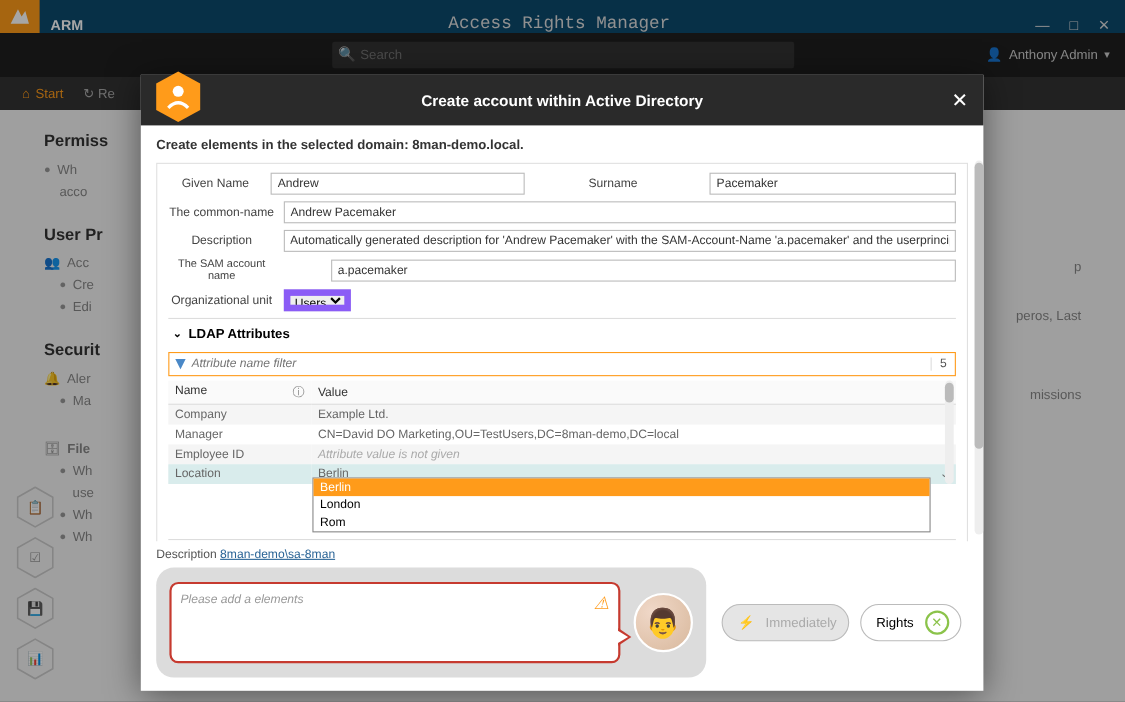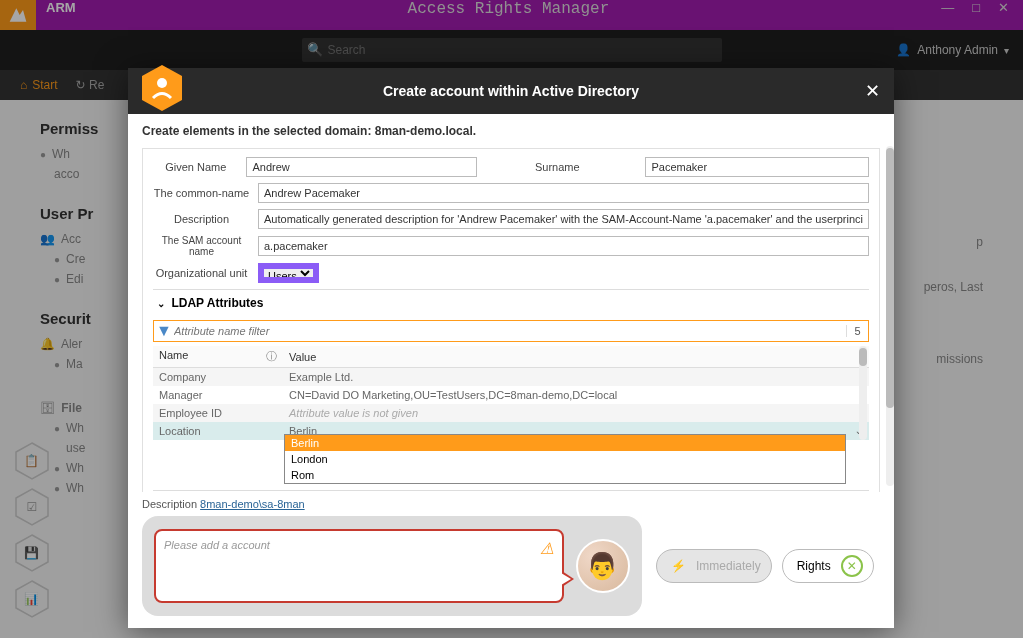--- a/index.html
+++ b/index.html
@@ -1,17 +1,17 @@
 <!DOCTYPE html>
 <html><head>
 <meta charset="utf-8">
 <style>
 * { box-sizing: border-box; margin: 0; padding: 0; font-family: "Segoe UI", Arial, sans-serif; }
 body { width: 1023px; height: 638px; background: #1a1a1a; overflow: hidden; position: relative; }
-.titlebar { height: 30px; background: #a21caf; display: flex; align-items: flex-start; color: #ddd; }
+.titlebar { height: 30px; background: #0c4a6e; display: flex; align-items: flex-end; color: #ddd; }
 .logo-block { width: 36px; height: 30px; background: #ff9b1a; display: flex; align-items: center; justify-content: center; }
 .logo-block svg { width: 20px; height: 20px; }
 .app-name { font-size: 13px; font-weight: 600; margin-left: 10px; color: #fff; }
 .title-center { flex: 1; text-align: center; font-size: 16px; color: #ddd; font-family: Liberation Mono, monospace; }
 .win-controls { display: flex; gap: 18px; padding-right: 14px; }
 .win-controls span { font-size: 13px; color: #ddd; cursor: pointer; }
 .searchbar-row { height: 40px; background: #202020; display: flex; align-items: center; justify-content: center; position: relative; }
 .search-input { width: 420px; height: 24px; background: #333; border: none; color: #aaa; padding: 0 26px; font-size: 12px; border-radius: 2px; }
 .search-wrap { position: relative; }
 .search-wrap .sicon { position: absolute; left: 6px; top: 4px; color: #888; font-size: 13px; }
@@ -221,21 +221,21 @@
       <div class="form-row">
         <span class="lbl">The common-name</span>
         <input type="text" style="flex: 1 1 0%;" value="Andrew Pacemaker">
       </div>
       <div class="form-row">
         <span class="lbl">Description</span>
         <input type="text" style="flex: 1 1 0%;" value="Automatically generated description for 'Andrew Pacemaker' with the SAM-Account-Name 'a.pacemaker' and the userprincipalname 'a.pacemaker@8m">
       </div>
       <div class="form-row">
         <span class="lbl" style="width:105px;font-size:10px">The SAM account name</span>
-        <input type="text" style="flex: 1 1 0%;" value="a.pacemaker">
+        <input type="text" style="flex: 1 1 0%; margin-left: 43px;" value="a.pacemaker">
       </div>
       <div class="form-row">
         <span class="lbl">Organizational unit</span>
         <select><option>Users</option></select>
       </div>
 
       <div class="section-head">
         <span class="chev">⌄</span>
         <span>LDAP Attributes</span>
       </div>
@@ -295,21 +295,21 @@
   </div>
 
   <div class="creds">
     <span>Description</span>
     <a href="#">8man-demo\sa-8man</a>
   </div>
 
   <div style="display:flex; align-items:center; padding:0 14px 12px 14px; gap:14px">
     <div class="modal-footer" style="flex:0 0 500px; margin:0">
       <div class="comment-box">
-        <span>Please add a account</span>
+        <span>Please add a elements</span>
         <span class="warn">⚠</span>
         <span class="tail"></span>
       </div>
       <div class="avatar">👨</div>
     </div>
     <div style="display:flex; gap:10px">
       <div class="btn disabled">
         <span style="color:#ccc">⚡</span>
         <span>Immediately</span>
       </div>

